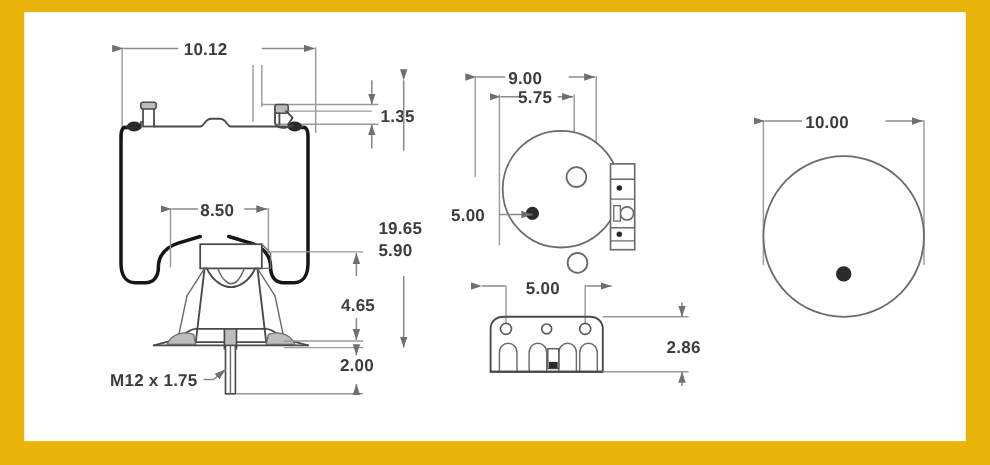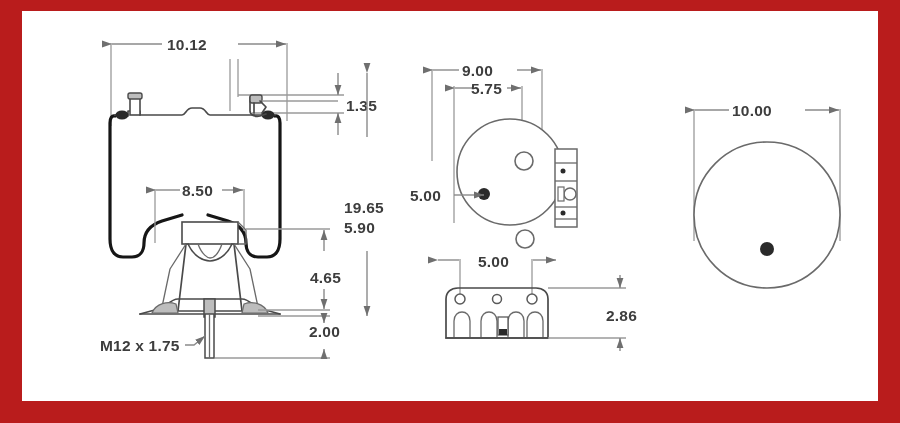--- a/index.html
+++ b/index.html
@@ -4,21 +4,21 @@
 <style>
   html, body {
     margin: 0;
     padding: 0;
     background: #ffffff;
   }
   #page {
     position: relative;
     width: 900px;
     height: 423px;
-    background: #b91c1c;
+    background: #eab308;
     overflow: hidden;
     font-family: "Liberation Sans", sans-serif;
   }
   #canvas {
     position: absolute;
     left: 22px;
     top: 11px;
     width: 856px;
     height: 390px;
     background: #ffffff;

